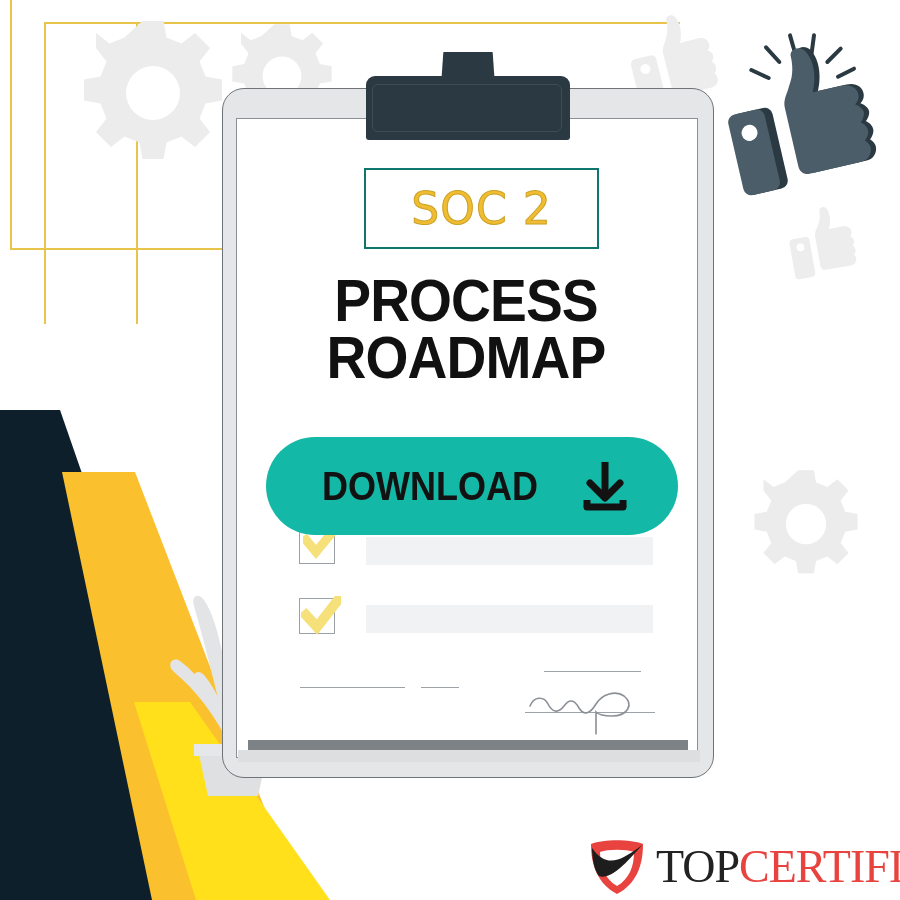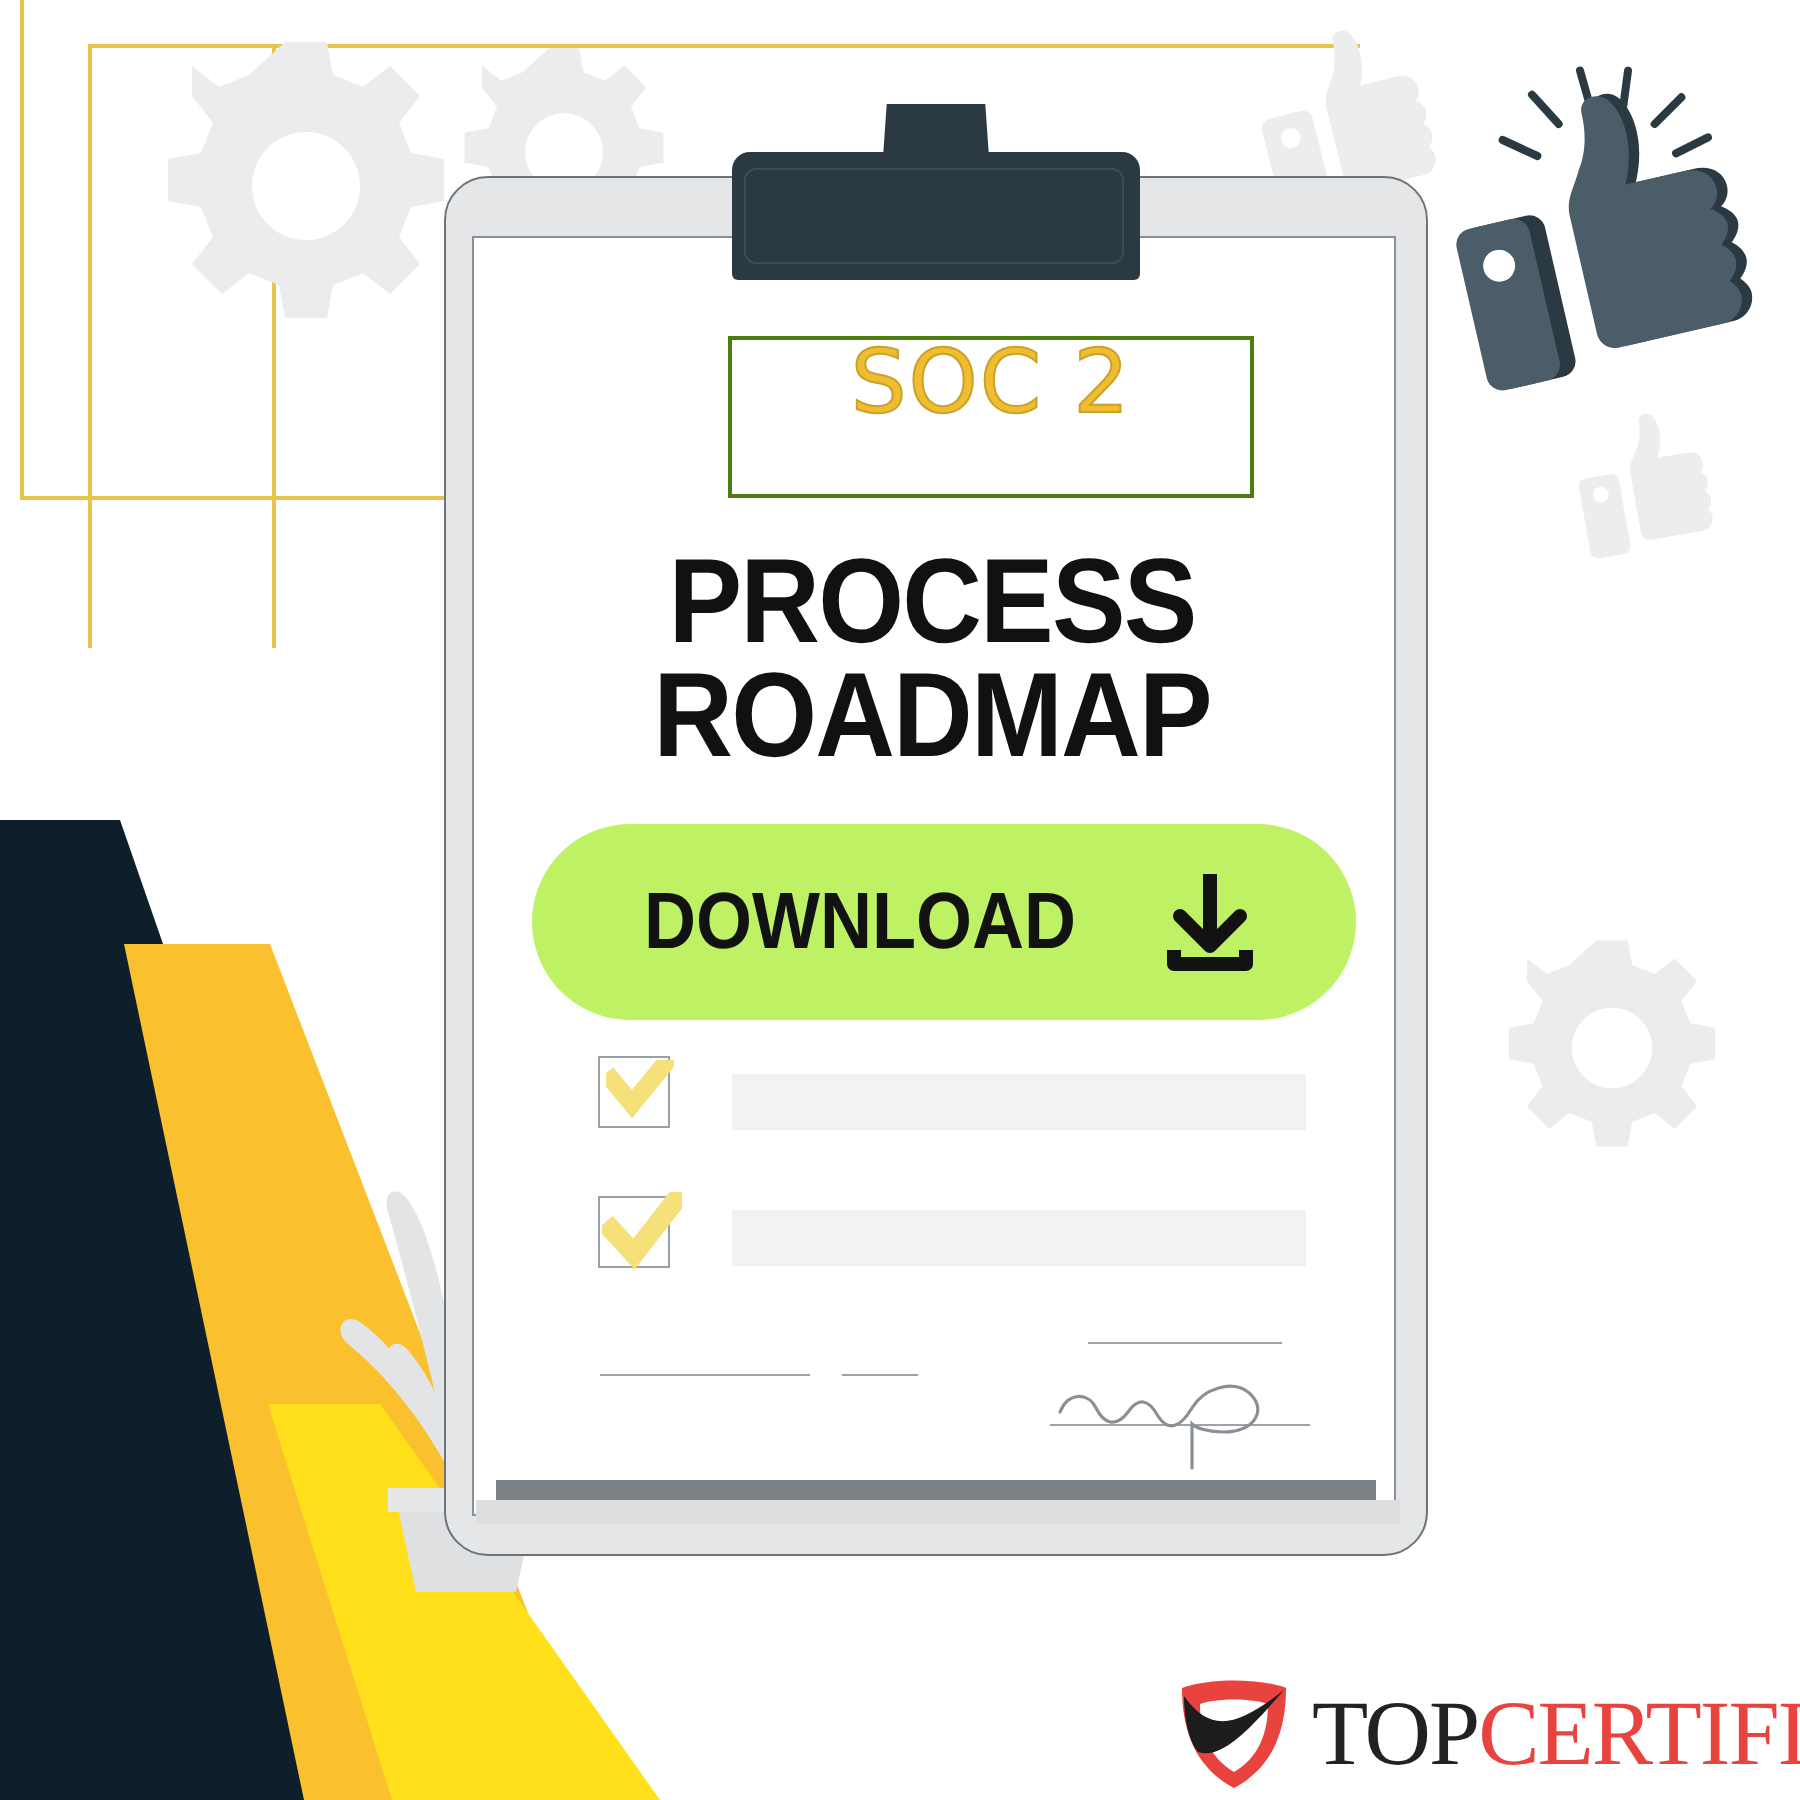--- a/index.html
+++ b/index.html
@@ -112,24 +112,25 @@
     width: 190px; height: 48px;
     border: 1px solid #3c4d56;
     border-radius: 6px;
     box-sizing: border-box;
   }
 
   
   .soc-box {
     position: absolute;
     left: 364px; top: 168px;
-    width: 263px; height: 81px;
-    border: 2px solid #4d7c0f;
+    width: 235px; height: 81px;
+    border: 2px solid #0f766e;
     box-sizing: border-box;
     display: flex;
+    align-items: center;
     justify-content: center;
   }
   .soc-text {
     font-family: "DejaVu Sans", sans-serif;
     font-size: 44px;
     font-weight: 400;
     letter-spacing: 1px;
     color: #f0bc30;
     -webkit-text-stroke: 1px #caa22a;
     line-height: 1;
@@ -145,23 +146,23 @@
     font-size: 60px;
     line-height: 0.95;
     letter-spacing: -1px;
     color: #111111;
     transform: scaleX(0.92);
   }
   .headline .l2 { display: block; }
 
   .download-btn {
     position: absolute;
-    left: 266px; top: 412px;
+    left: 266px; top: 437px;
     width: 412px; height: 98px;
-    background: #bef264;
+    background: #14b8a6;
     border: none;
     border-radius: 49px;
     display: flex;
     align-items: center;
     justify-content: center;
     gap: 26px;
     cursor: pointer;
     padding: 0;
   }
   .download-label {

